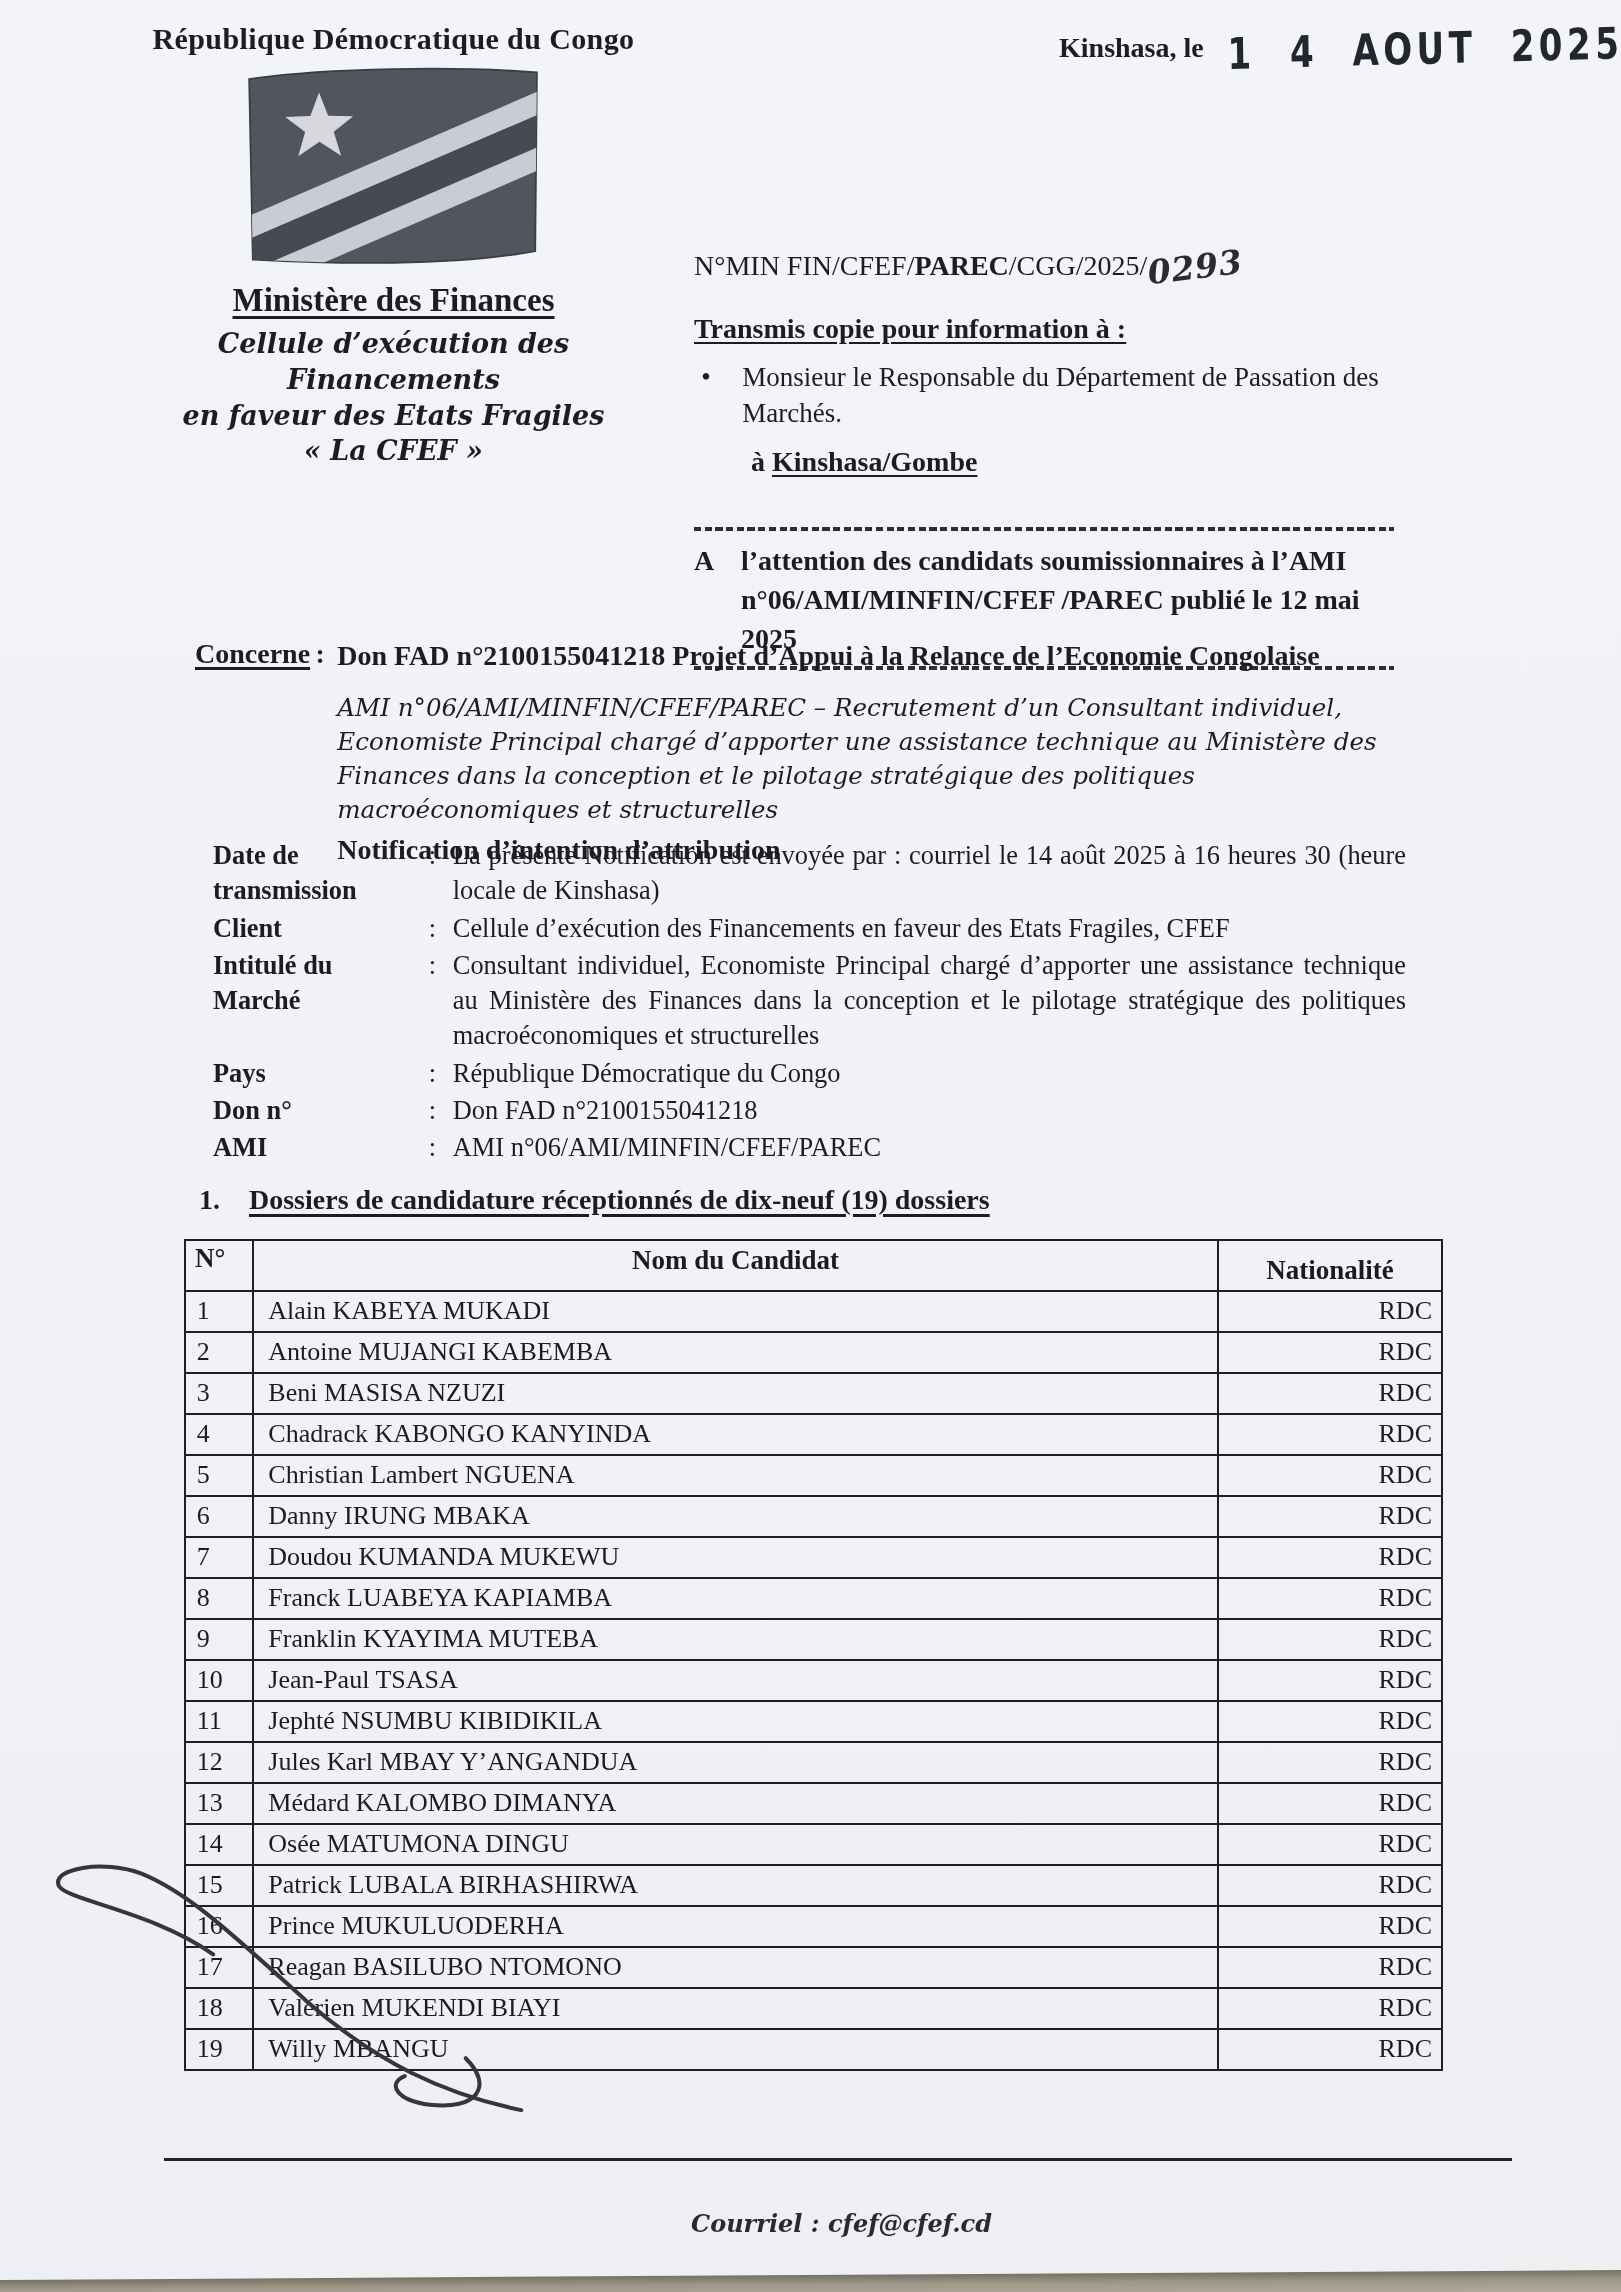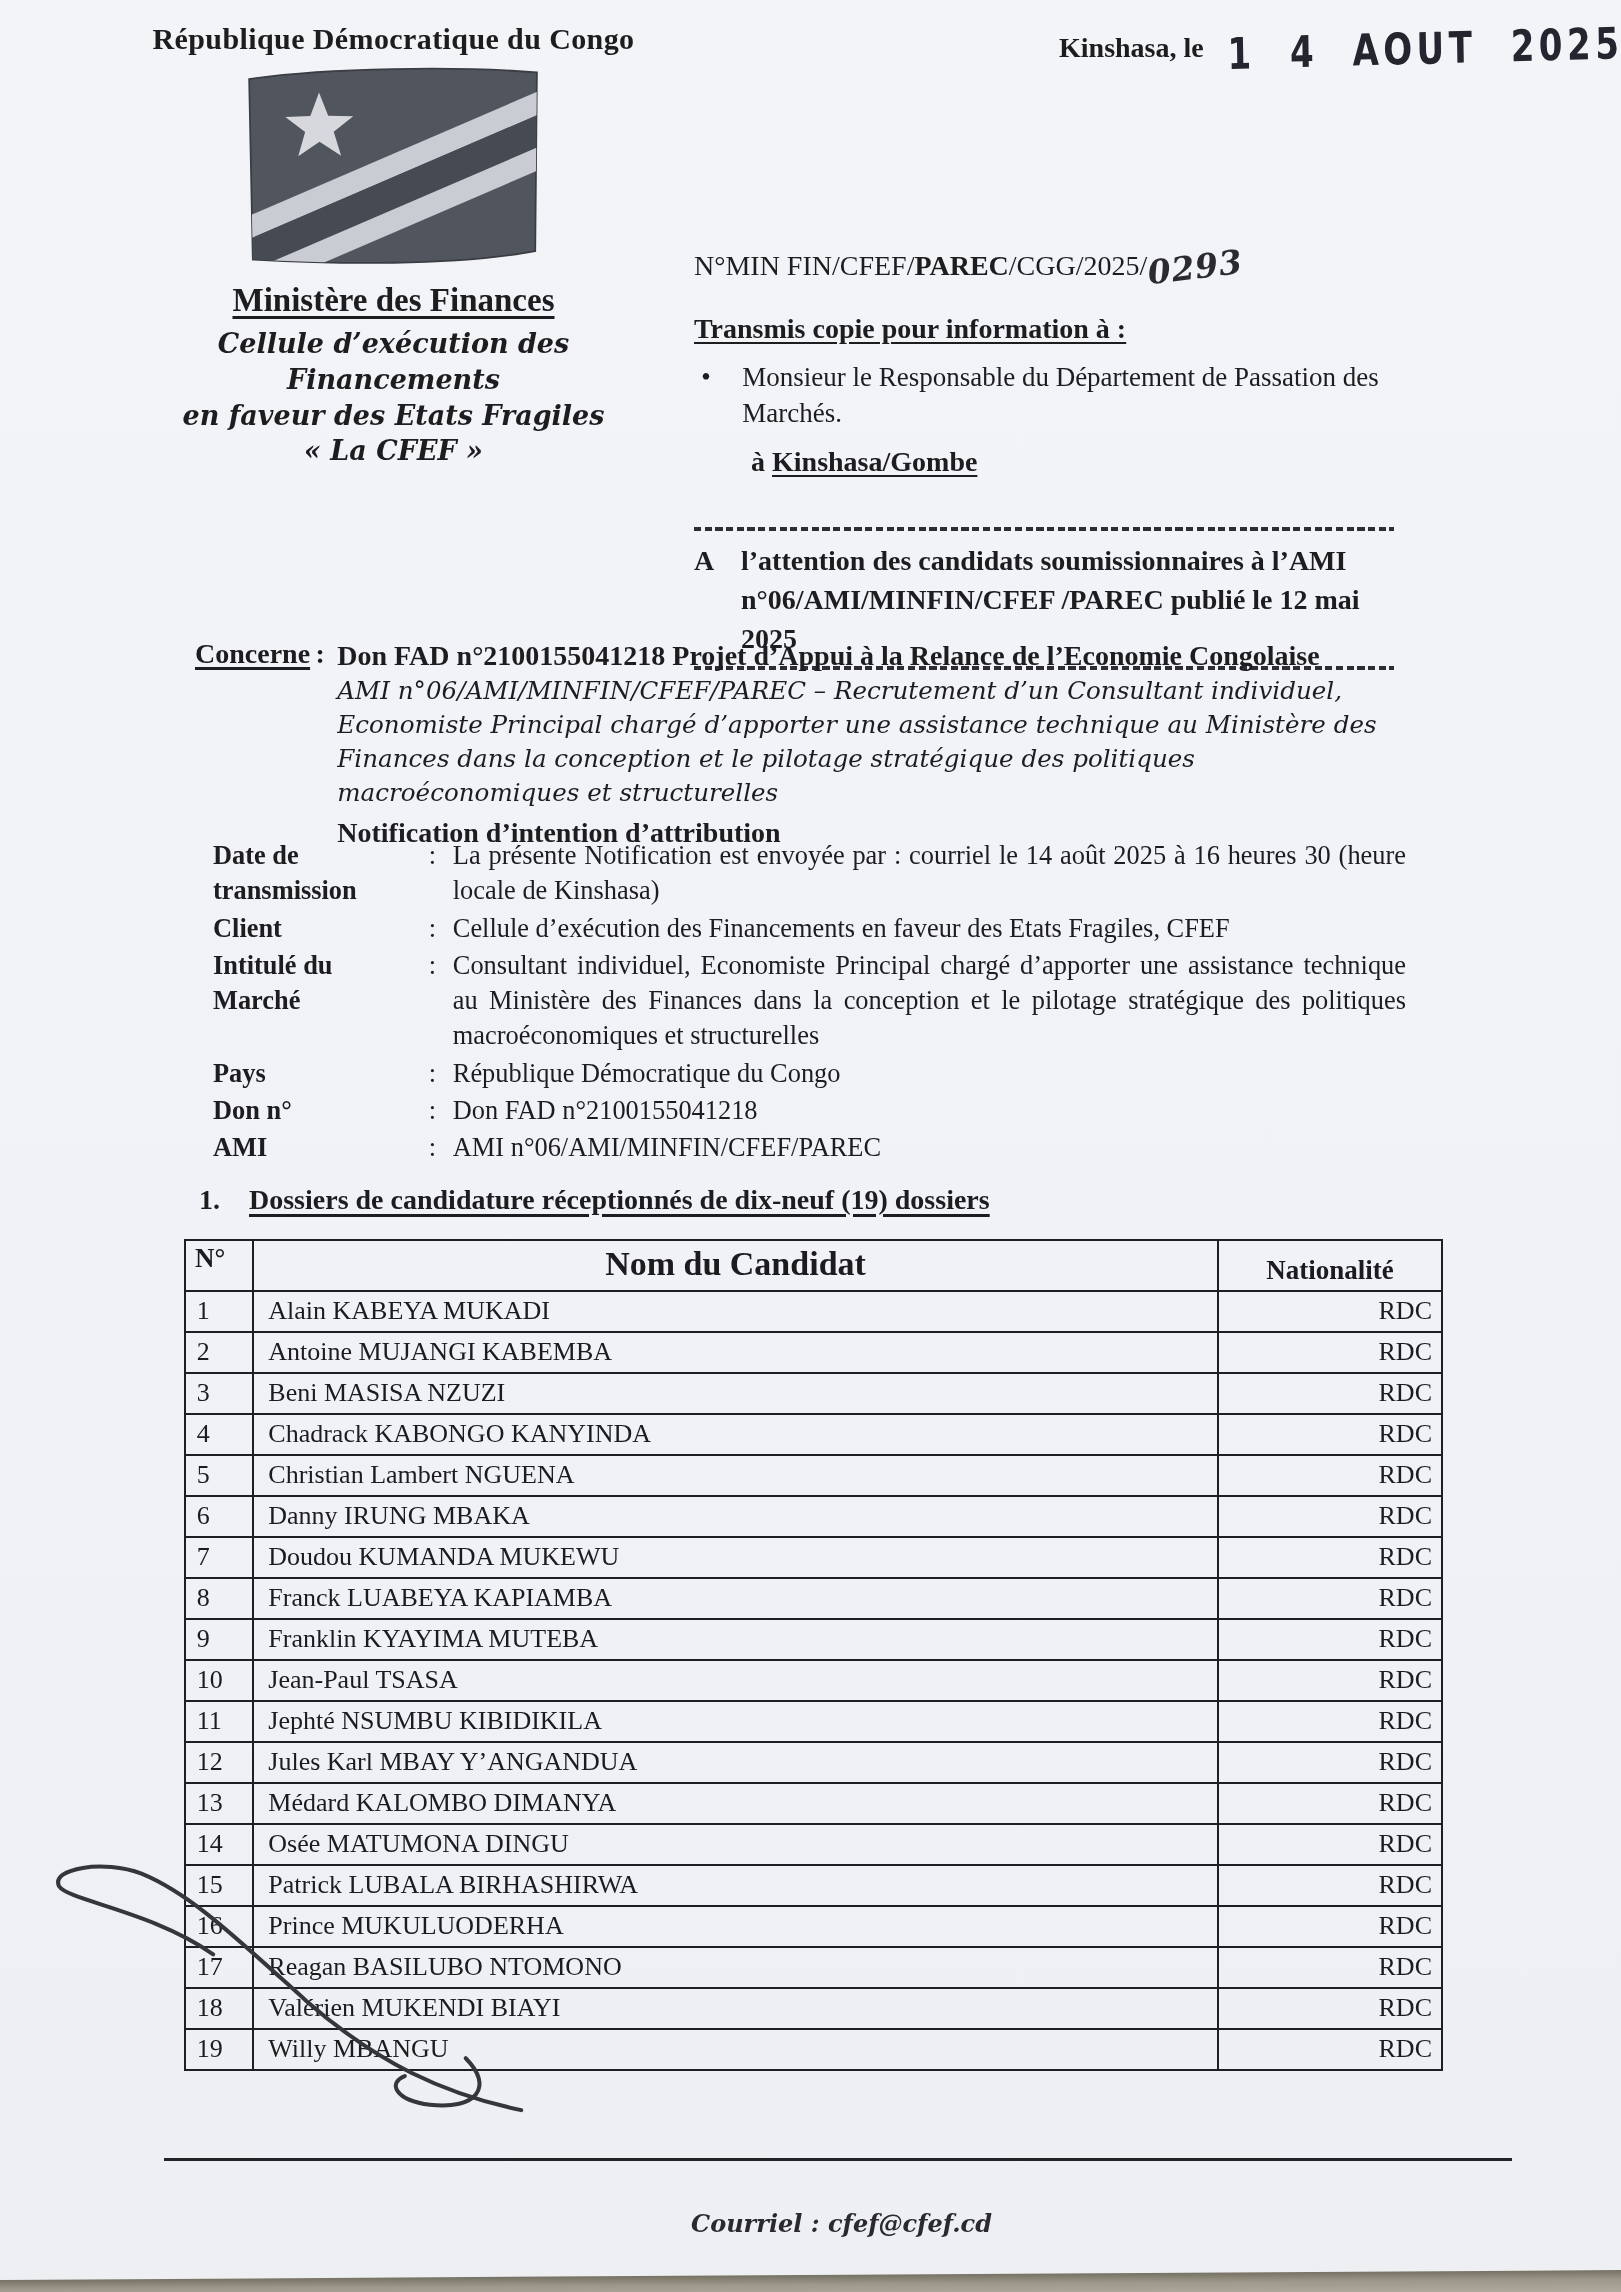--- a/index.html
+++ b/index.html
@@ -39,40 +39,40 @@
   
   .attention{position:absolute;left:694px;top:541px;width:725px;display:flex;font-size:28px;font-weight:bold;line-height:1.4;}
   .a-lead{width:47px;}
   .a-body{width:672px;}
   
   .concerne{position:absolute;left:195px;top:638px;width:1317px;display:flex;}
   .c-label{font-size:28px;font-weight:bold;text-decoration:underline;text-decoration-thickness:2.7px;text-underline-offset:3.6px;white-space:nowrap;}
   .c-colon{font-size:28px;font-weight:bold;margin:0 12.5px 0 5.4px;}
   .c-body{width:1146px;}
   .c-line1{font-size:28px;font-weight:bold;line-height:1.3;}
-  .c-italic{font-family:"DejaVu Serif",serif;font-style:italic;font-size:24.6px;line-height:1.38;margin-top:0;width:1106px;}
+  .c-italic{font-family:"DejaVu Serif",serif;font-style:italic;font-size:24.6px;line-height:1.38;margin-top:17px;width:1106px;}
   .c-notice{font-size:28px;font-weight:bold;margin-top:7.2px;}
   
   .details{position:absolute;left:213px;top:838px;width:1193px;}
   .d-row{display:grid;grid-template-columns:199px 30px 1fr;column-gap:5.4px;font-size:26.4px;line-height:1.34;margin-bottom:1.8px;}
   .d-label{font-weight:bold;}
   .d-colon{text-align:center;}
   .d-value{text-align:justify;}
   
   .section1{position:absolute;left:199px;top:1184px;display:flex;font-size:28px;font-weight:bold;}
   .s-num{width:50px;}
   .s-title{text-decoration:underline;text-decoration-thickness:2.7px;text-underline-offset:4.5px;}
   
   .cand-table{position:absolute;left:184px;top:1239px;border-collapse:collapse;table-layout:fixed;
     font-size:26px;color:#1c1c1f;}
   .cand-table th,.cand-table td{border:2.1px solid #1f1f23;padding:0 9px;height:39px;overflow:hidden;white-space:nowrap;}
   .cand-table{border:2.7px solid #1b1b1e;}
   .col-no{width:68px;} .col-name{width:965px;} .col-nat{width:224px;}
   th.h-no{font-size:27px;font-weight:bold;text-align:left;vertical-align:top;padding-top:1.8px;height:47px;}
-  th.h-name{font-size:34px;font-weight:bold;text-align:center;vertical-align:top;padding-top:3.6px;border-radius:6px;}
+  th.h-name{font-size:27px;font-weight:bold;text-align:center;vertical-align:top;padding-top:3.6px;border-radius:6px;}
   th.h-nat{font-size:27px;font-weight:bold;text-align:center;vertical-align:bottom;padding-bottom:3.6px;}
   td.c-no{text-align:left;padding-left:10.7px;}
   td.c-name{text-align:left;padding-left:14.3px;}
   td.c-nat{text-align:right;}
   
   .sig{position:absolute;left:0;top:0;pointer-events:none;}
   
   .f-line{position:absolute;left:164px;top:2158px;width:1348px;height:2.7px;background:#232326;}
   .f-text1{position:absolute;left:179px;top:2171px;width:1325px;text-align:center;
     font-family:"DejaVu Serif",serif;font-style:italic;font-weight:bold;font-size:24px;color:#222226;}

